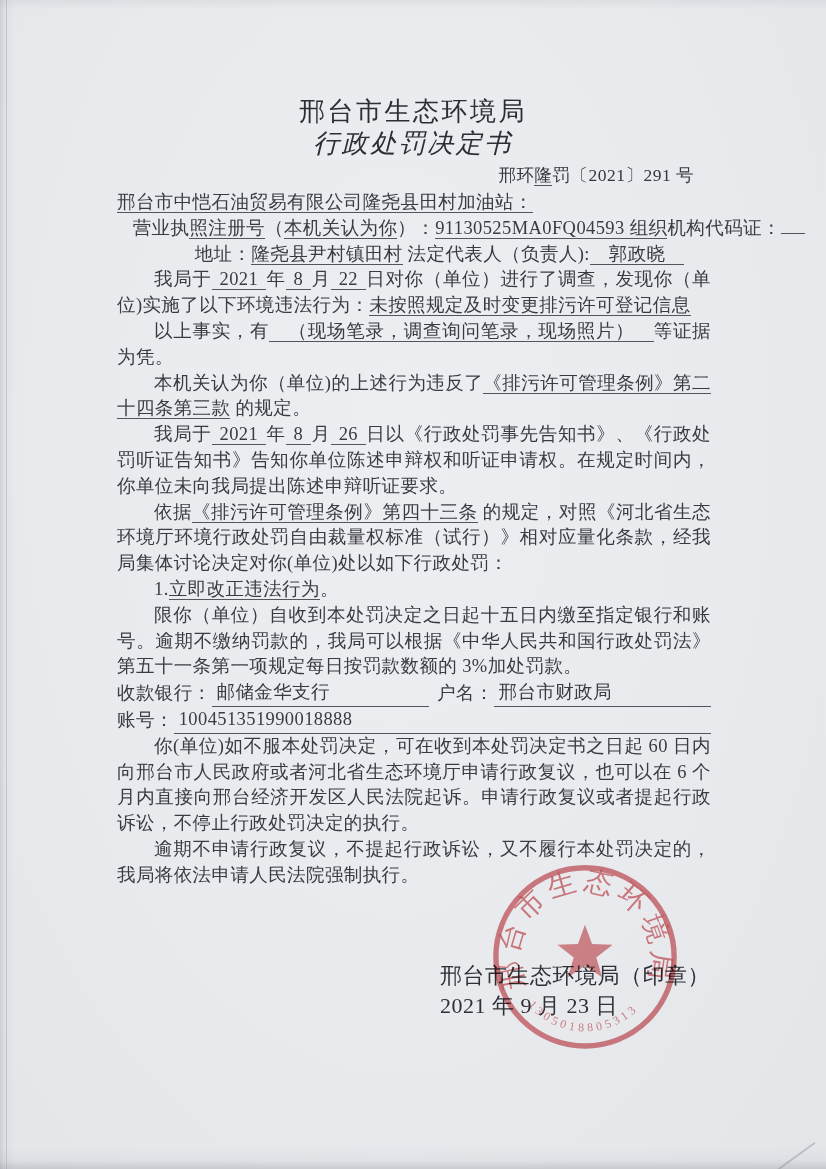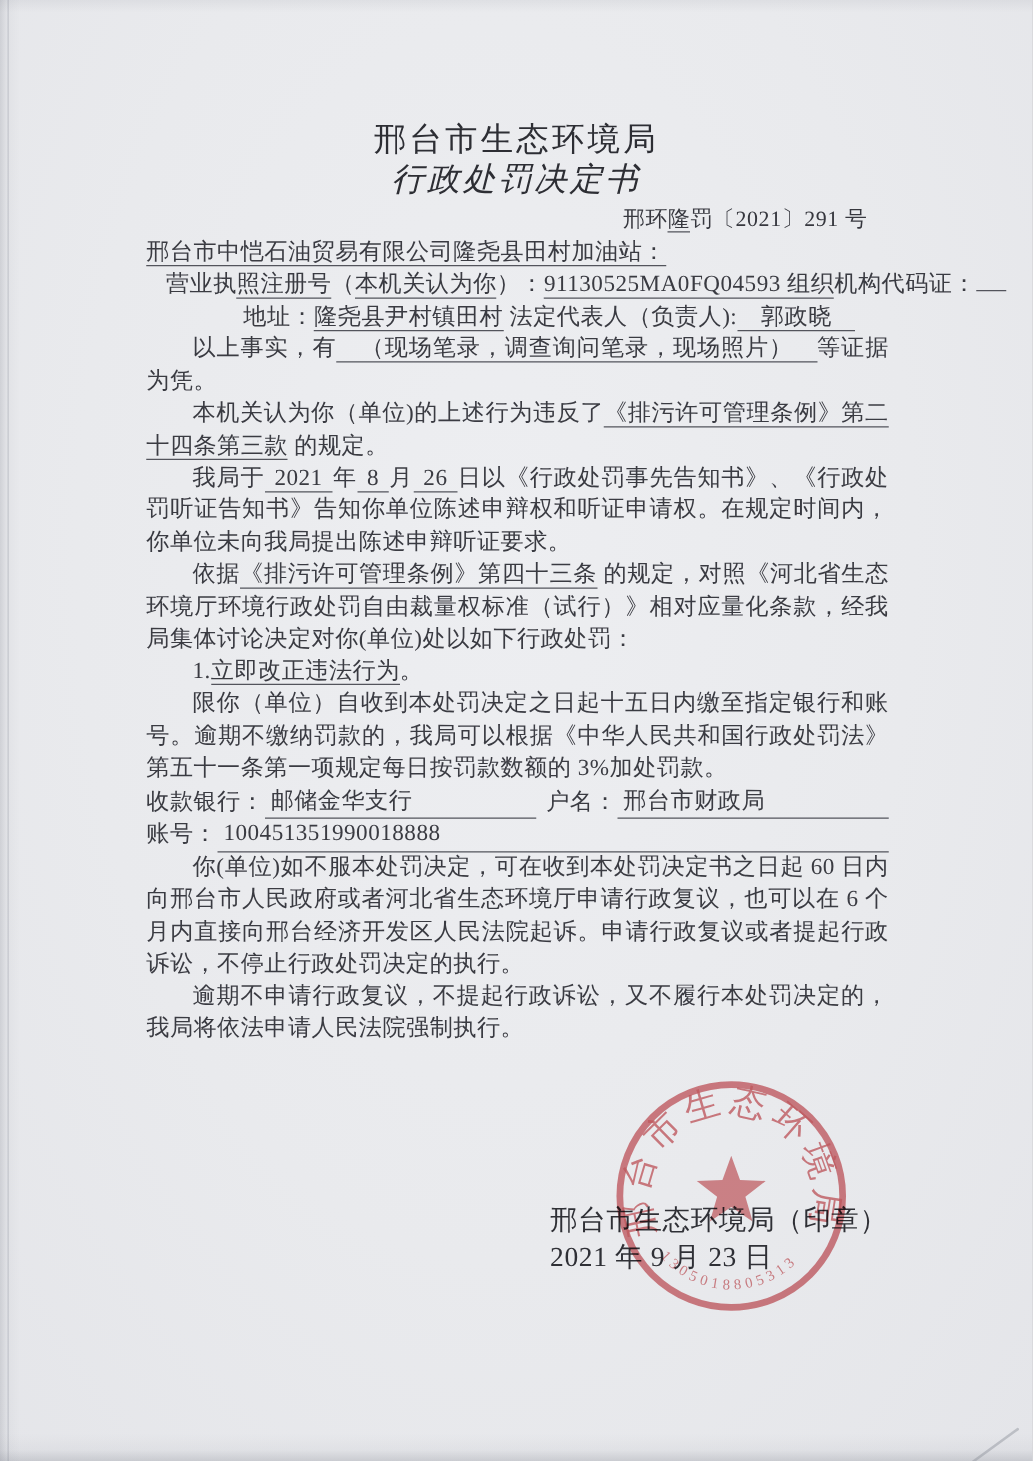--- a/index.html
+++ b/index.html
@@ -61,20 +61,21 @@
   <div class="docnum"><span>邢环</span><span class="u">隆</span><span>罚〔2021〕291 号</span></div>
 
   <div class="doc-body">
 
     <p class="addressee"><span class="u">邢台市中恺石油贸易有限公司隆尧县田村加油站：</span></p>
 
     <p class="license-line"><span>营业执</span><span class="u">照注册号</span><span>（</span><span class="u">本机关认为你</span><span>）：</span><span class="u">91130525MA0FQ04593 组织</span><span>机构代码证：</span><span class="blank-short"></span></p>
 
     <p class="address-line"><span>地址：</span><span class="u">隆尧县尹村镇田村</span><span> 法定代表人（负责人):</span><span class="u">　郭政晓　</span></p>
 
+    <p class="indent"><span>我局于</span><span class="ub">2021</span><span>年</span><span class="ub">8</span><span>月</span><span class="ub">22</span><span>日对你（单位）进行了调查，发现你（单位)实施了以下环境违法行为：</span><span class="u">未按照规定及时变更排污许可登记信息</span></p>
 
     <p class="indent"><span>以上事实，有</span><span class="u">　（现场笔录，调查询问笔录，现场照片）　</span><span>等证据为凭。</span></p>
 
     <p class="indent"><span>本机关认为你（单位)的上述行为违反了</span><span class="u">《排污许可管理条例》第二十四条第三款</span><span> 的规定。</span></p>
 
     <p class="indent"><span>我局于</span><span class="ub">2021</span><span>年</span><span class="ub">8</span><span>月</span><span class="ub">26</span><span>日以《行政处罚事先告知书》、《行政处罚听证告知书》告知你单位陈述申辩权和听证申请权。在规定时间内，你单位未向我局提出陈述申辩听证要求。</span></p>
 
     <p class="indent"><span>依据</span><span class="u">《排污许可管理条例》第四十三条</span><span> 的规定，对照《河北省生态环境厅环境行政处罚自由裁量权标准（试行）》相对应量化条款，经我局集体讨论决定对你(单位)处以如下行政处罚：</span></p>
 
     <p class="indent"><span>1.</span><span class="u">立即改正违法行为</span><span>。</span></p>

